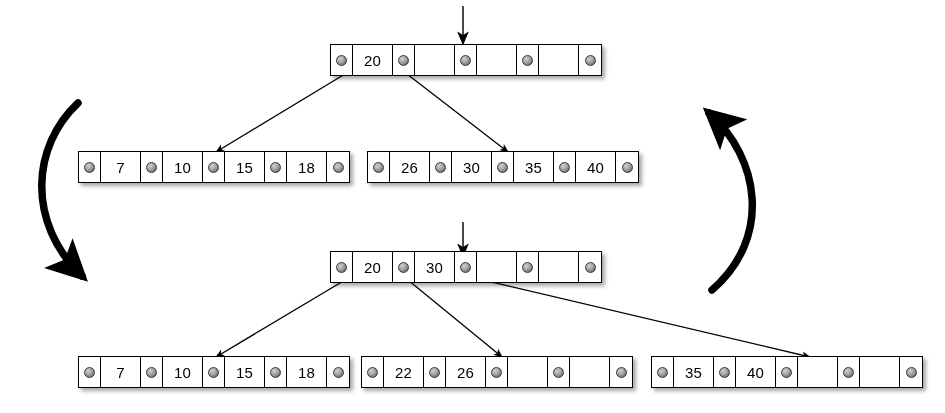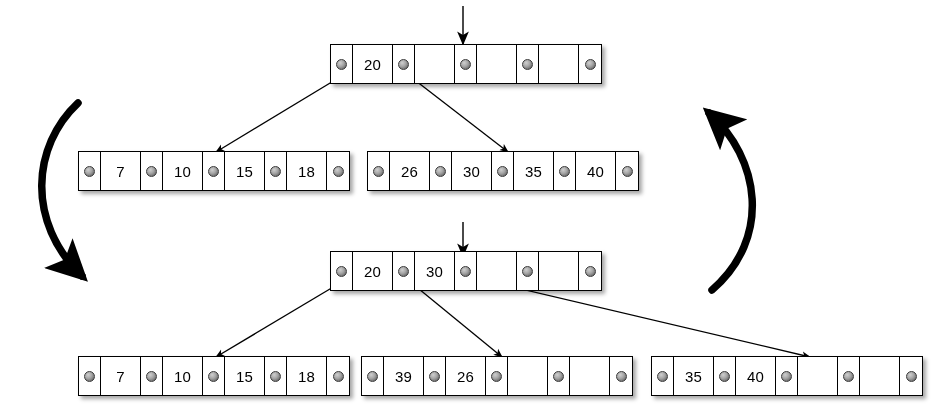--- a/index.html
+++ b/index.html
@@ -29,21 +29,21 @@
   }
   .btree-node {
     position: absolute;
     display: flex;
     flex-direction: row;
     align-items: stretch;
     background: #ffffff;
     border: 1.6px solid #000000;
     box-sizing: border-box;
     box-shadow: 3px 3px 4px rgba(0,0,0,0.35);
-    height: 40px;
+    height: 32px;
     z-index: 3;
   }
   .cell {
     box-sizing: border-box;
     border-right: 1.4px solid #000000;
     display: flex;
     align-items: center;
     justify-content: center;
     background: #ffffff;
     height: 100%;
@@ -212,21 +212,21 @@
     <div class="cell cell-key">18</div>
     <div class="cell cell-ptr">
         <span class="dot"></span>
       </div>
   </div>
 
   <div class="btree-node" style="left:361px; top:356px;">
     <div class="cell cell-ptr">
         <span class="dot"></span>
       </div>
-    <div class="cell cell-key">39</div>
+    <div class="cell cell-key">22</div>
     <div class="cell cell-ptr">
         <span class="dot"></span>
       </div>
     <div class="cell cell-key">26</div>
     <div class="cell cell-ptr">
         <span class="dot"></span>
       </div>
     <div class="cell cell-blank"></div>
     <div class="cell cell-ptr">
         <span class="dot"></span>

